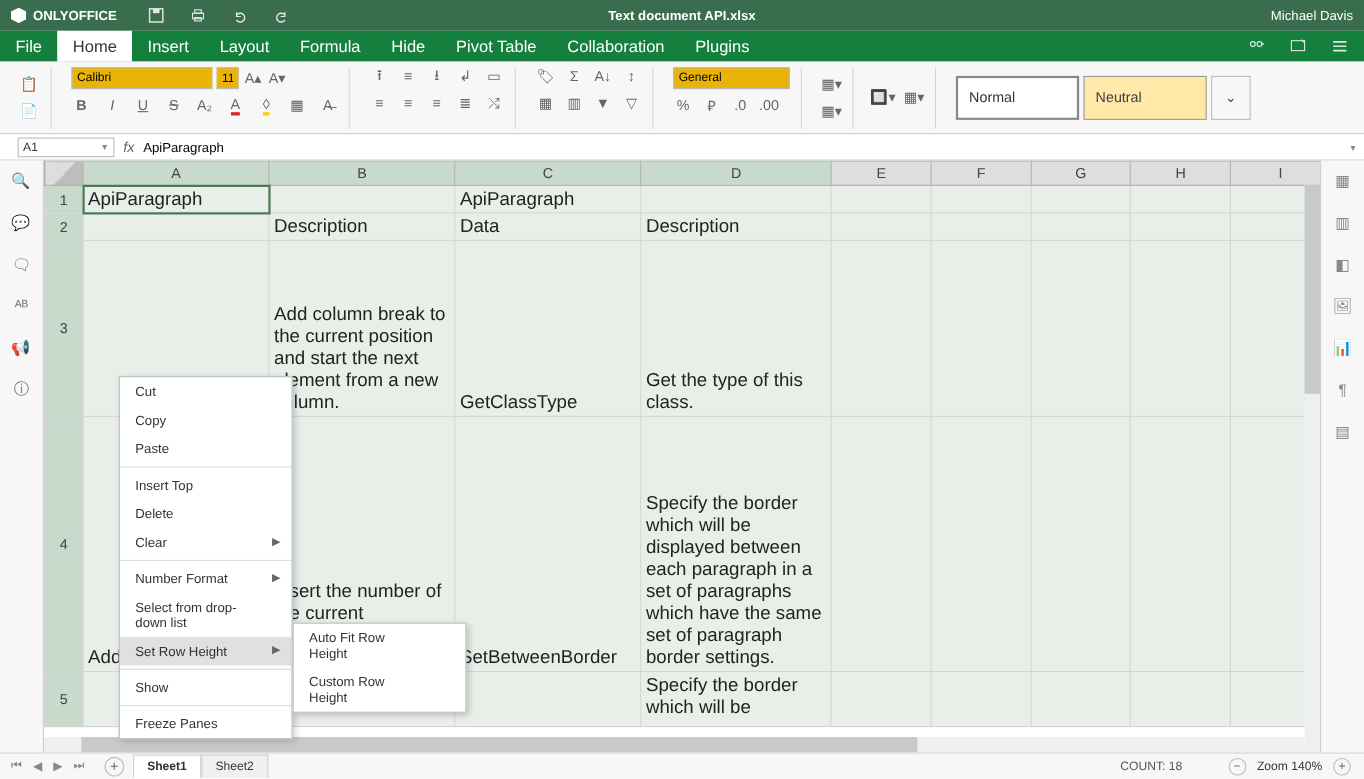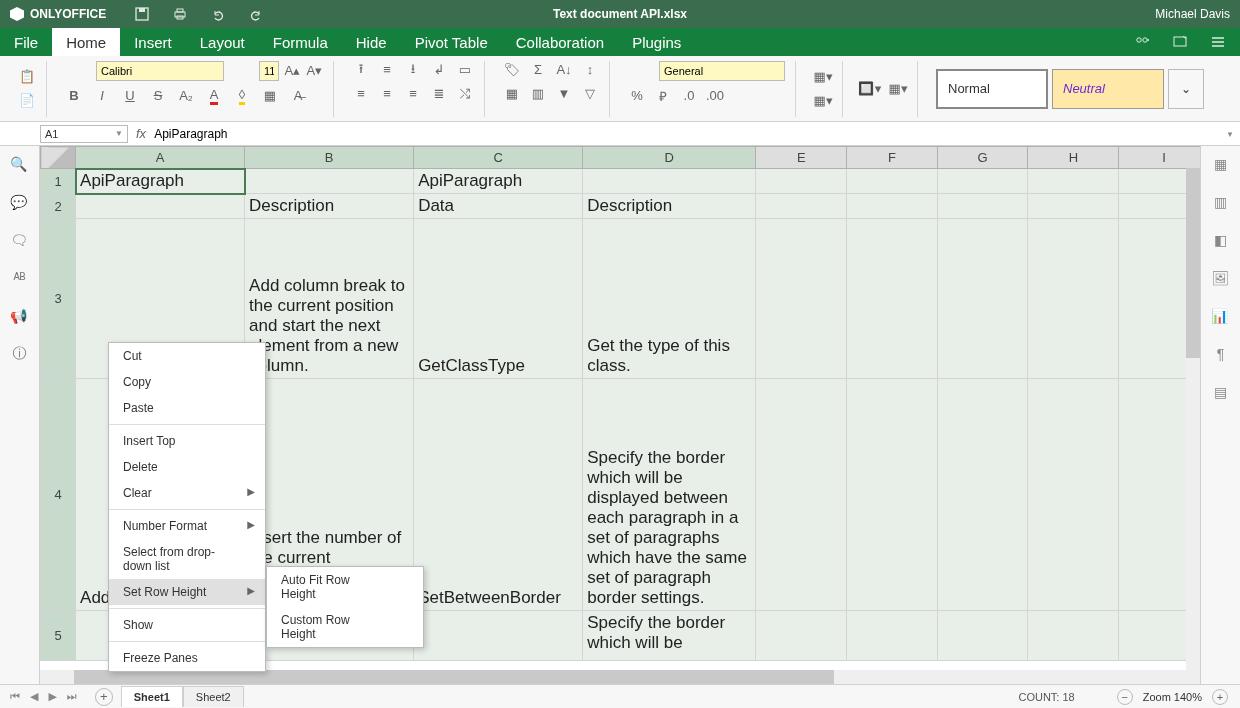--- a/index.html
+++ b/index.html
@@ -13,29 +13,29 @@
   .titlebar .user { margin-left: auto; font-size: 12px; }
   .menubar { background: #15803d; height: 28px; display: flex; align-items: stretch; color: #fff; font-size: 15px; }
   .menubar .menu-item { padding: 0 14px; display: flex; align-items: center; cursor: pointer; }
   .menubar .menu-item.active { background: #fff; color: #333; }
   .menubar .right-icons { margin-left: auto; display: flex; align-items: center; gap: 22px; padding-right: 14px; }
   .menubar .ri { width: 16px; height: 16px; opacity: 0.85; cursor: pointer; }
   .ribbon { background: #f7f7f7; border-bottom: 1px solid #cfcfcf; height: 66px; display: flex; align-items: center; padding: 0 8px; gap: 8px; }
   .ribbon .group { display: flex; align-items: center; gap: 6px; border-right: 1px solid #d6d6d6; padding: 0 10px; height: 56px; }
   .ribbon .vgroup { display: flex; flex-direction: column; gap: 6px; align-items: center; }
   .ribbon .btn { width: 18px; height: 18px; display: flex; align-items: center; justify-content: center; cursor: pointer; color: #666; font-size: 13px; }
-  .ribbon select, .ribbon input { font-size: 11px; height: 20px; border: 1px solid #bbb; background: #fef9c3; padding: 0 4px; margin-left: 31px; }
+  .ribbon select, .ribbon input { font-size: 11px; height: 20px; border: 1px solid #bbb; background: #eab308; padding: 0 4px; }
   .ribbon .font-name { width: 128px; }
   .ribbon .font-size { width: 20px; }
-  .ribbon .num-format { width: 126px; }
+  .ribbon .num-format { width: 106px; }
   .ribbon .style-box { width: 112px; height: 40px; display: flex; align-items: center; padding: 0 10px; font-size: 13px; border: 1px solid #999; cursor: pointer; }
   .ribbon .style-normal { background: #fff; border: 2px solid #888; }
-  .ribbon .style-neutral { background: #ffe8a8; color: #6d28d9; font-style: italic; }
+  .ribbon .style-neutral { background: #ffe8a8; color: #404040; }
   .ribbon .style-more { width: 36px; height: 40px; display: flex; align-items: center; justify-content: center; border: 1px solid #bbb; cursor: pointer; }
-  .fx-bar { height: 24px; border-bottom: 1px solid #cfcfcf; display: flex; align-items: center; padding-left: 40px; }
+  .fx-bar { height: 24px; border-bottom: 1px solid #cfcfcf; display: flex; align-items: center; padding-left: 16px; }
   .fx-bar .namebox { width: 88px; border: 1px solid #bbb; height: 18px; font-size: 11px; padding: 0 4px; display:flex; align-items:center; justify-content:space-between;}
   .fx-bar .namebox .dd { font-size: 8px; color: #888;}
   .fx-bar .fx { margin: 0 8px; font-style: italic; color: #666; font-size: 13px; }
   .fx-bar .fx-input { flex: 1; font-size: 12px; border: none; outline: none; }
   .fx-bar .fx-dd { width: 20px; text-align: center; color: #888; font-size: 9px; cursor: pointer;}
   .workspace { display: flex; height: 538px; }
   .leftbar { width: 40px; background: #f7f7f7; border-right: 1px solid #cfcfcf; display: flex; flex-direction: column; align-items: center; padding-top: 10px; gap: 22px; }
   .leftbar .lbi { width: 16px; height: 16px; cursor: pointer; color: #777; display:flex; align-items:center; justify-content:center; font-size:14px;}
   .rightbar { width: 40px; background: #f7f7f7; border-left: 1px solid #cfcfcf; display: flex; flex-direction: column; align-items: center; padding-top: 10px; gap: 22px; }
   .rightbar .rbi { width: 16px; height: 16px; cursor: pointer; color: #888; display:flex; align-items:center; justify-content:center; font-size:14px;}

